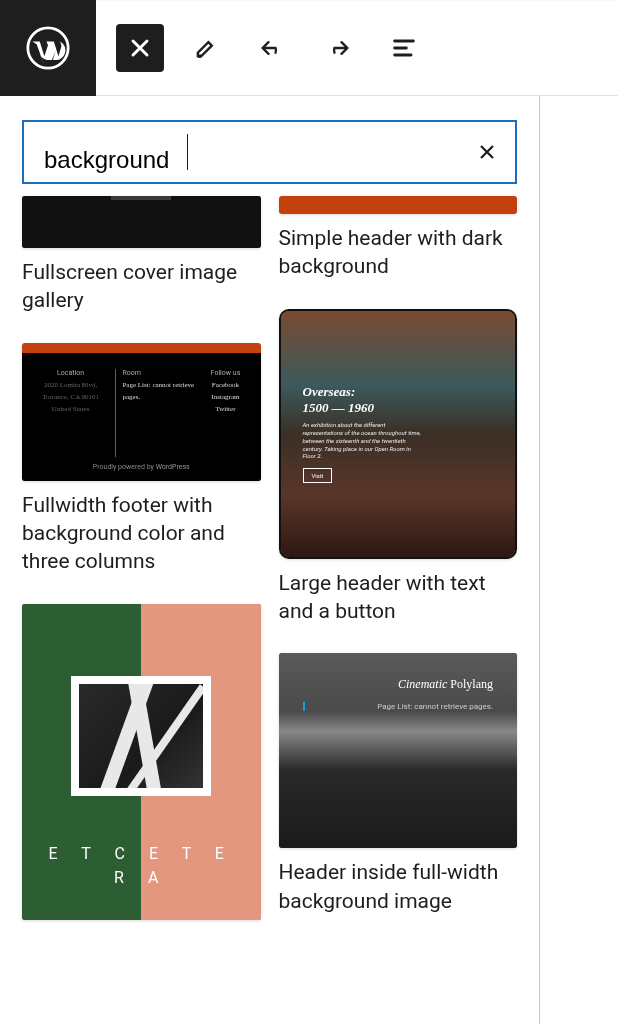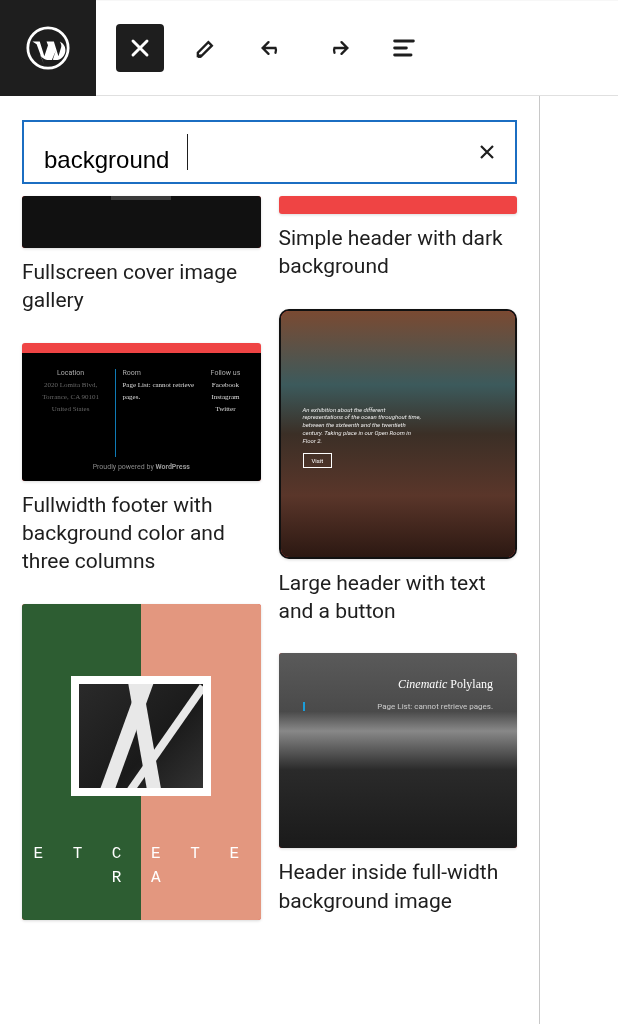--- a/index.html
+++ b/index.html
@@ -19,53 +19,53 @@
     .search-input { width: 100%; height: 64px; border: 2px solid #1b6ec2; font-size: 24px; padding: 16px 60px 0 20px; outline: none; }
     .cursor-line { position: absolute; left: 165px; top: 14px; height: 36px; width: 1px; background: #1e1e1e; }
     .search-clear { position: absolute; right: 10px; top: 50%; transform: translateY(-50%); width: 40px; height: 40px; border: none; background: transparent; cursor: pointer; display: flex; align-items: center; justify-content: center; }
     .search-clear svg { width: 24px; height: 24px; }
 
     .results { display: flex; gap: 18px; }
     .col { flex: 1; display: flex; flex-direction: column; gap: 10px; }
 
     .pattern-label { font-size: 21px; line-height: 1.35; color: #1e1e1e; margin-bottom: 18px; }
 
-    .thumb { width: 100%; background: #ef4444; border-radius: 3px; overflow: hidden; box-shadow: 0 1px 3px rgba(0,0,0,0.15); position: relative; }
+    .thumb { width: 100%; background: #c2410c; border-radius: 3px; overflow: hidden; box-shadow: 0 1px 3px rgba(0,0,0,0.15); position: relative; }
     .thumb.selected { border: 2px solid #111; border-radius: 10px; }
 
     
     .thumb-fullscreen { height: 52px; }
     .thumb-fullscreen-inner { height: 52px; background: #111; }
     .thumb-fullscreen-strip { height: 4px; width: 60px; background: #3a3a3a; margin: 0 auto; }
 
     
     .thumb-simple { height: 18px; }
 
     
     .thumb-footer { padding: 10px 0 0; }
     .thumb-footer-inner { background: #000; height: 128px; padding: 16px 12px 10px; display: flex; flex-direction: column; }
     .footer-cols { display: flex; justify-content: space-around; flex: 1; font-size: 7px; color: #888; }
     .footer-col { display: flex; flex-direction: column; gap: 4px; align-items: center; }
     .footer-col-title { color: #aaa; }
     .footer-col-item { color: #ddd; font-family: Liberation Serif, serif; }
     .footer-col-a .footer-col-item { color: #666; }
     .footer-col-b { border-left: 1px solid #0f7ab5; padding-left: 6px; align-items: flex-start; }
     .footer-powered { text-align: center; font-size: 7px; color: #888; margin-top: 6px; }
-    .footer-powered b { font-weight: 700; color: #999; }
+    .footer-powered b { font-weight: 400; color: #999; }
 
     
     .thumb-large { height: 250px; }
     .thumb-large-inner { height: 100%; width: 100%; background: linear-gradient(180deg, #7a4a32 0%, #3c5a5c 30%, #3b2f26 50%, #5a362a 75%, #2c1812 100%); position: relative; display: flex; align-items: center; }
     .thumb-large-text { padding-left: 22px; color: #fff; }
     .thumb-large-title { font-size: 13px; font-style: italic; font-family: Georgia, serif; font-weight: bold; line-height: 1.2; }
     .thumb-large-sub { font-size: 6px; line-height: 1.3; margin-top: 6px; max-width: 120px; color: rgba(255,255,255,0.9); font-style: italic; }
     .thumb-large-btn { display: inline-block; border: 1px solid #fff; font-size: 6px; padding: 3px 8px; margin-top: 8px; color: #fff; }
 
     
-    .thumb-etc { height: 316px; display: flex; font-family: Liberation Mono, monospace; }
+    .thumb-etc { height: 316px; display: flex; }
     .etc-left { width: 50%; background: #2d5d32; }
     .etc-right { width: 50%; background: #e3977f; }
     .etc-photo { position: absolute; top: 72px; left: 50%; transform: translateX(-50%); width: 140px; height: 120px; background: #fff; padding: 8px; }
     .etc-photo-inner { width: 100%; height: 100%; display:flex; align-items:center; justify-content:center; background: 
         linear-gradient(135deg, #2a2a2a 0%, #1a1a1a 60%, #333 100%);
       position: relative; overflow: hidden; }
     .etc-stripe { position: absolute; background: #e8e8e8; }
     .etc-stripe.s1 { width: 14px; height: 160px; transform: rotate(20deg); left: 38px; top: -20px; }
     .etc-stripe.s2 { width: 14px; height: 160px; transform: rotate(-10deg); left: 60px; top: -20px; }
     .etc-stripe.s3 { width: 8px; height: 140px; transform: rotate(35deg); left: 80px; top: -10px; }
@@ -186,20 +186,24 @@
     </div>
 
     <div class="col">
 
       <div class="thumb thumb-simple"></div>
       <div class="pattern-label">Simple header with dark background</div>
 
       <div class="thumb thumb-large selected">
         <div class="thumb-large-inner">
           <div class="thumb-large-text">
+            <div class="thumb-large-title">
+              <div>Overseas:</div>
+              <div>1500 — 1960</div>
+            </div>
             <div class="thumb-large-sub">An exhibition about the different representations of the ocean throughout time, between the sixteenth and the twentieth century. Taking place in our Open Room in Floor 2.</div>
             <span class="thumb-large-btn">Visit</span>
           </div>
         </div>
       </div>
       <div class="pattern-label">Large header with text and a button</div>
 
       <div class="thumb thumb-header-bg">
         <div class="thumb-header-bg-inner">
           <div class="thumb-header-brand">

